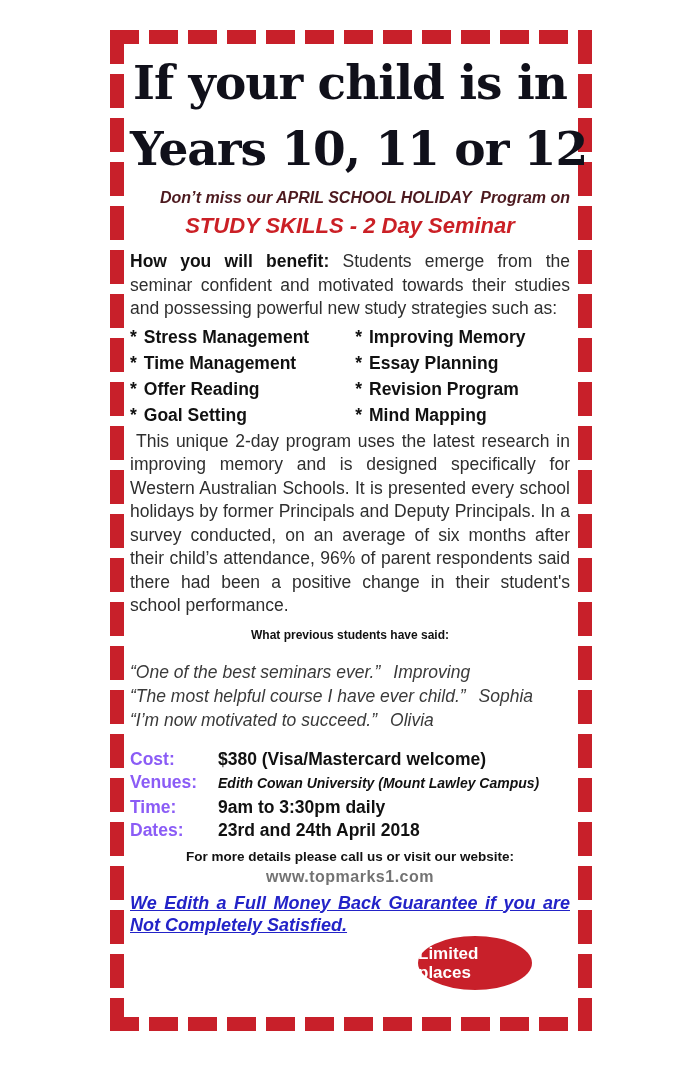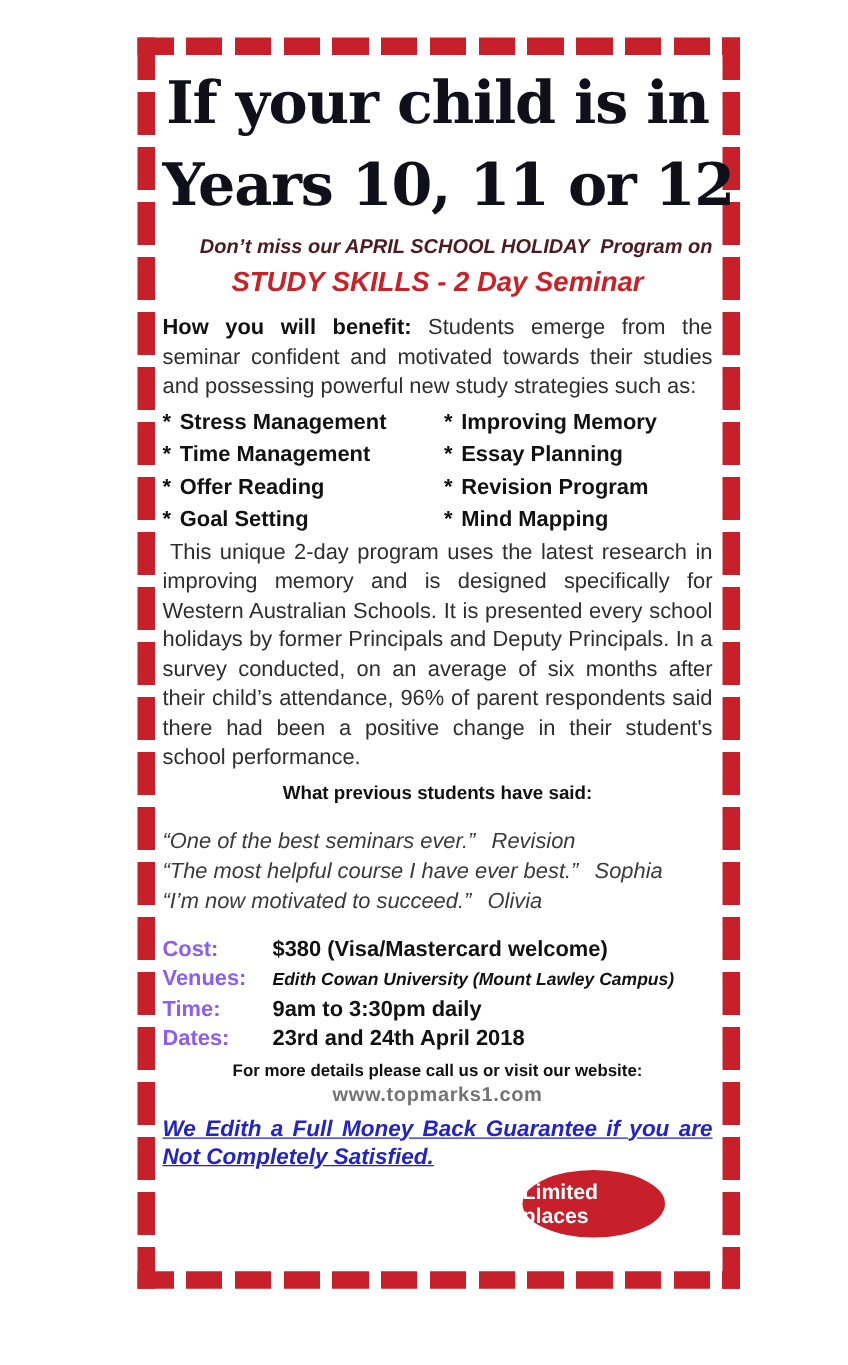--- a/index.html
+++ b/index.html
@@ -62,21 +62,21 @@
     font-weight: bold; color: #111;
     font-size: 17.5px; line-height: 26px; white-space: nowrap;
   }
   .bullet .mark { margin-right: 7px; }
   .bullet.rcol { padding-left: 14px; }
 
   .mainpara { margin-top: 2px; text-indent: 6px; }
 
   .said {
     margin-top: 6px; text-align: center;
-    font-size: 15px; line-height: 22px; font-weight: bold; color: #111;
+    font-size: 12px; line-height: 22px; font-weight: bold; color: #111;
   }
 
   .quotes { margin-top: 14px; }
   .quote { font-style: italic; font-size: 17.5px; line-height: 24px; color: #3a3a3a; }
   .quote .qname { margin-left: 13px; }
 
   .details { margin-top: 16px; }
   .drow { display: flex; font-size: 17.5px; line-height: 23.5px; align-items: baseline; }
   .dlabel { font-weight: bold; color: #8b5cf6; width: 88px; flex: 0 0 88px; }
   .dvalue { font-weight: bold; color: #111; }
@@ -140,22 +140,22 @@
     <div class="bullet rcol"><span class="mark">*</span><span>Revision Program</span></div>
     <div class="bullet lcol"><span class="mark">*</span><span>Goal Setting</span></div>
     <div class="bullet rcol"><span class="mark">*</span><span>Mind Mapping</span></div>
   </div>
 
   <p class="para mainpara">This unique 2-day program uses the latest research in improving memory and is designed specifically for Western Australian Schools. It is presented every school holidays by former Principals and Deputy Principals. In a survey conducted, on an average of six months after their child’s attendance, 96% of parent respondents said there had been a positive change in their student's school performance.</p>
 
   <p class="said">What previous students have said:</p>
 
   <div class="quotes">
-    <p class="quote"><span>“One of the best seminars ever.”</span><span class="qname">Revision</span></p>
-    <p class="quote"><span>“The most helpful course I have ever best.”</span><span class="qname">Sophia</span></p>
+    <p class="quote"><span>“One of the best seminars ever.”</span><span class="qname">Improving</span></p>
+    <p class="quote"><span>“The most helpful course I have ever child.”</span><span class="qname">Sophia</span></p>
     <p class="quote"><span>“I’m now motivated to succeed.”</span><span class="qname">Olivia</span></p>
   </div>
 
   <div class="details">
     <div class="drow">
       <span class="dlabel">Cost:</span>
       <span class="dvalue">$380 (Visa/Mastercard welcome)</span>
     </div>
     <div class="drow">
       <span class="dlabel">Venues:</span>

